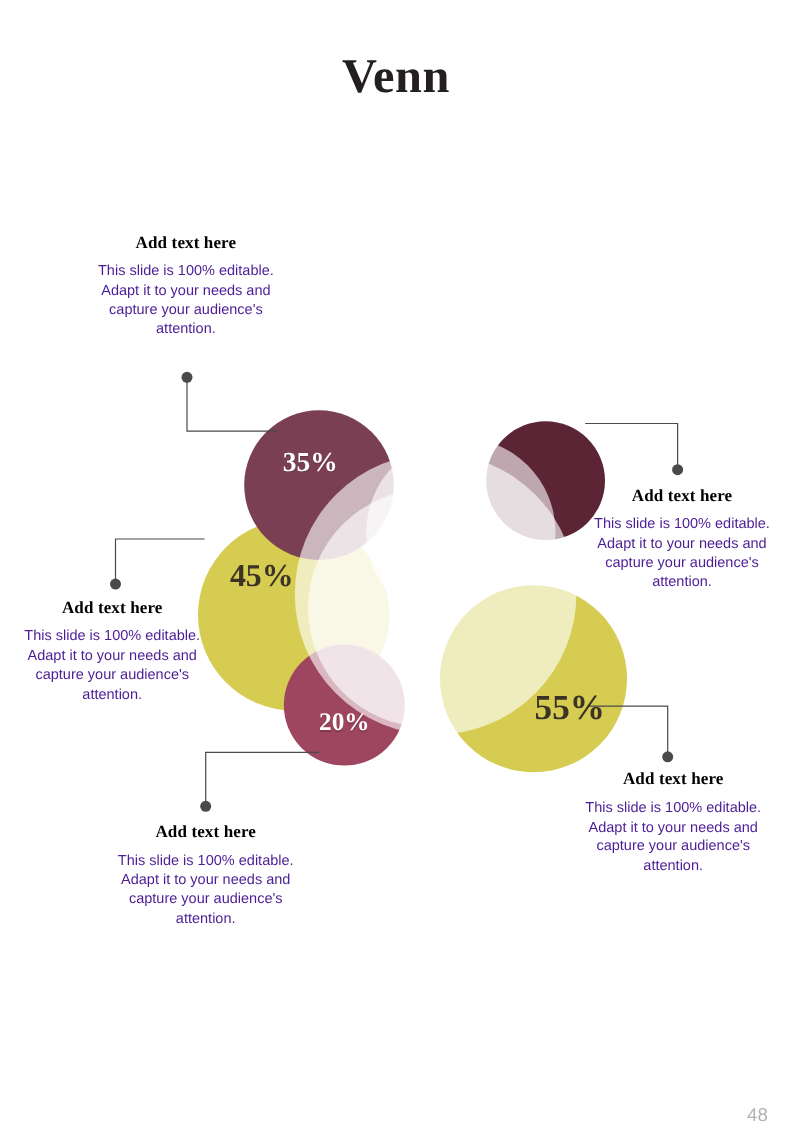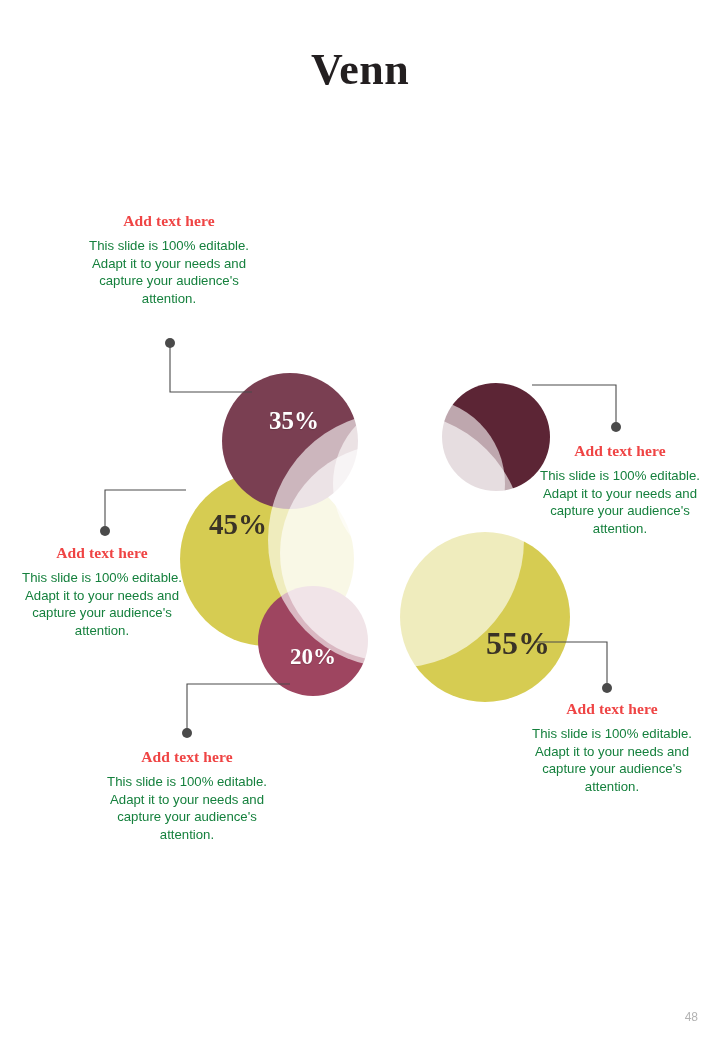--- a/index.html
+++ b/index.html
@@ -53,64 +53,64 @@
     position: absolute;
     font-family: "Liberation Serif", "DejaVu Serif", serif;
     font-weight: bold;
     text-align: center;
     white-space: nowrap;
     pointer-events: none;
   }
   .pct-light { color: #ffffff; text-shadow: 0 1px 1px rgba(0,0,0,0.18); }
   .pct-dark  { color: #3a3326; }
 
-  .pct-35 { left: 224px; top: 407px; width: 140px; font-size: 25px; }
+  .pct-35 { left: 212px; top: 407px; width: 140px; font-size: 25px; }
   .pct-45 { left: 168px; top: 508px; width: 140px; font-size: 29px; }
   .pct-20 { left: 248px; top: 644px; width: 130px; font-size: 23px; }
   .pct-25 { left: 434px; top: 404px; width: 120px; font-size: 24px; }
   .pct-55 { left: 448px; top: 625px; width: 140px; font-size: 32px; }
   .pct-75 {
     left: 338px; top: 512px; width: 100px; font-size: 26px;
     color: #3d3a36;
     font-family: "Liberation Serif", "DejaVu Serif", serif;
   }
 
   
   .txt-block { position: absolute; }
   .txt-head {
     font-family: "Liberation Serif", "DejaVu Serif", serif;
     font-weight: bold;
     font-size: 15.5px;
-    color: #ef4444;
+    color: #000000;
     text-align: center;
     margin: 0 0 7px 0;
     letter-spacing: 0.1px;
   }
   .txt-body {
     font-family: "Liberation Sans", sans-serif;
     font-size: 13.2px;
     line-height: 17.6px;
-    color: #15803d;
+    color: #4c1d95;
     text-align: center;
     margin: 0;
   }
 
   .tb-topleft     { left: 78px;  top: 212px; width: 182px; }
   .tb-midleft     { left: 10px;  top: 544px; width: 184px; }
   .tb-botleft     { left: 96px;  top: 748px; width: 182px; }
   .tb-midright    { left: 528px; top: 442px; width: 184px; }
   .tb-botright    { left: 520px; top: 700px; width: 184px; }
 
   
   .page-number {
     position: absolute;
     right: 22px;
     bottom: 16px;
     font-family: "Liberation Sans", sans-serif;
-    font-size: 12px;
+    font-size: 17px;
     color: #b3b3b3;
   }
 </style>
 </head>
 <body>
 
 <div id="slide">
 
   <div class="slide-title">Venn</div>
 

